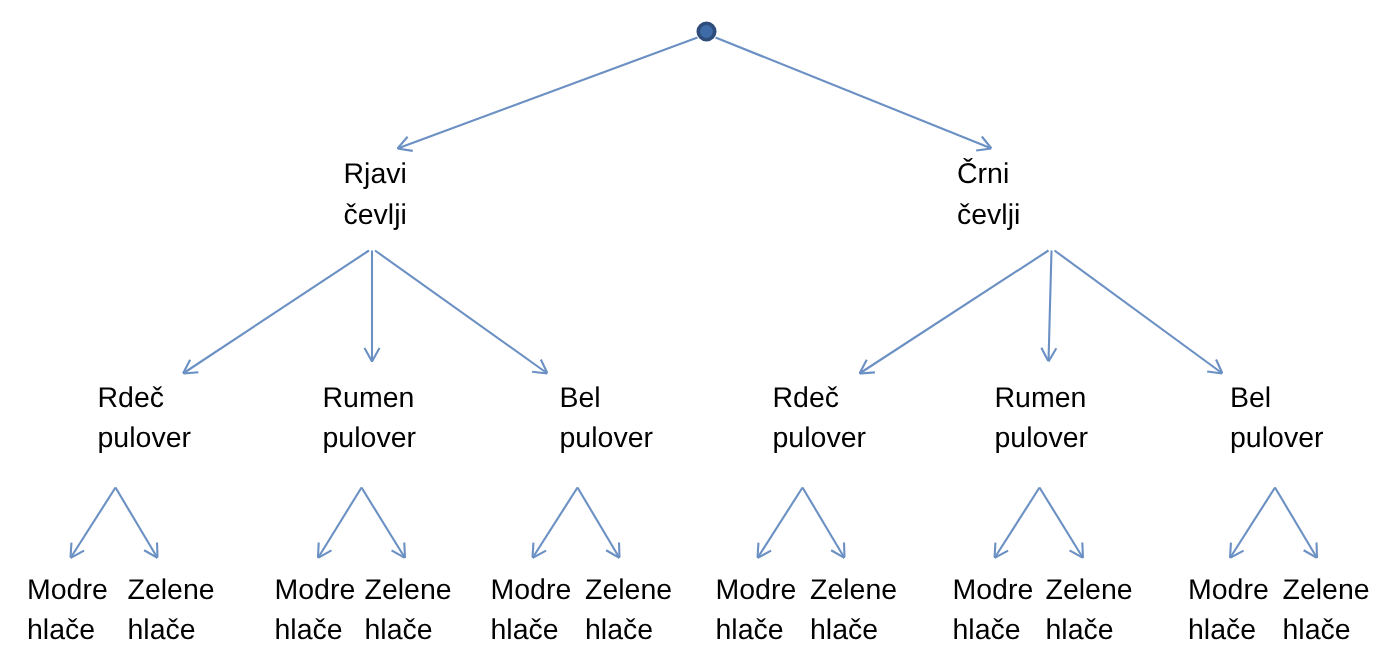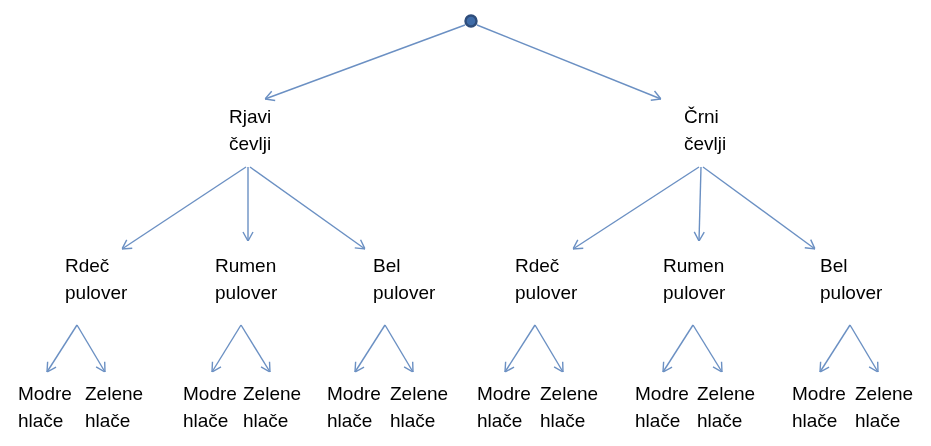--- a/index.html
+++ b/index.html
@@ -65,21 +65,21 @@
     <line x1="850" y1="325" x2="820" y2="372" marker-end="url(#arrow)"></line>
     <line x1="850" y1="325" x2="878" y2="372" marker-end="url(#arrow)"></line>
 
     <circle cx="471" cy="21" r="5.5" style="fill:var(--dot-fill);stroke:var(--dot-stroke);stroke-width:2.4"></circle>
   </svg>
 
   <div class="lbl" style="left:229px;top:103px">
     <span>Rjavi</span>
     <span>čevlji</span>
   </div>
-  <div class="lbl" style="left:684px;top:103px">
+  <div class="lbl" style="left:638px;top:103px">
     <span>Črni</span>
     <span>čevlji</span>
   </div>
 
   <div class="lbl" style="left:65px;top:252px">
     <span>Rdeč</span>
     <span>pulover</span>
   </div>
   <div class="lbl" style="left:215px;top:252px">
     <span>Rumen</span>

